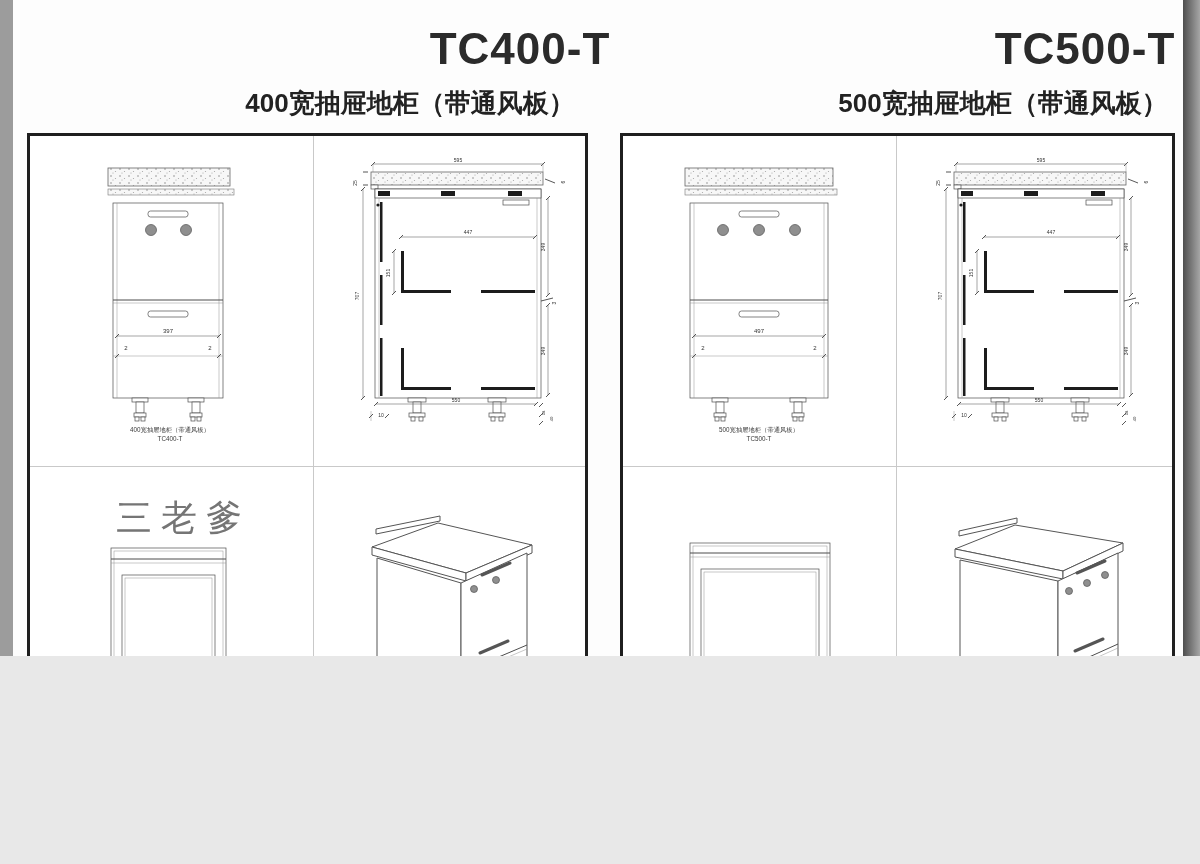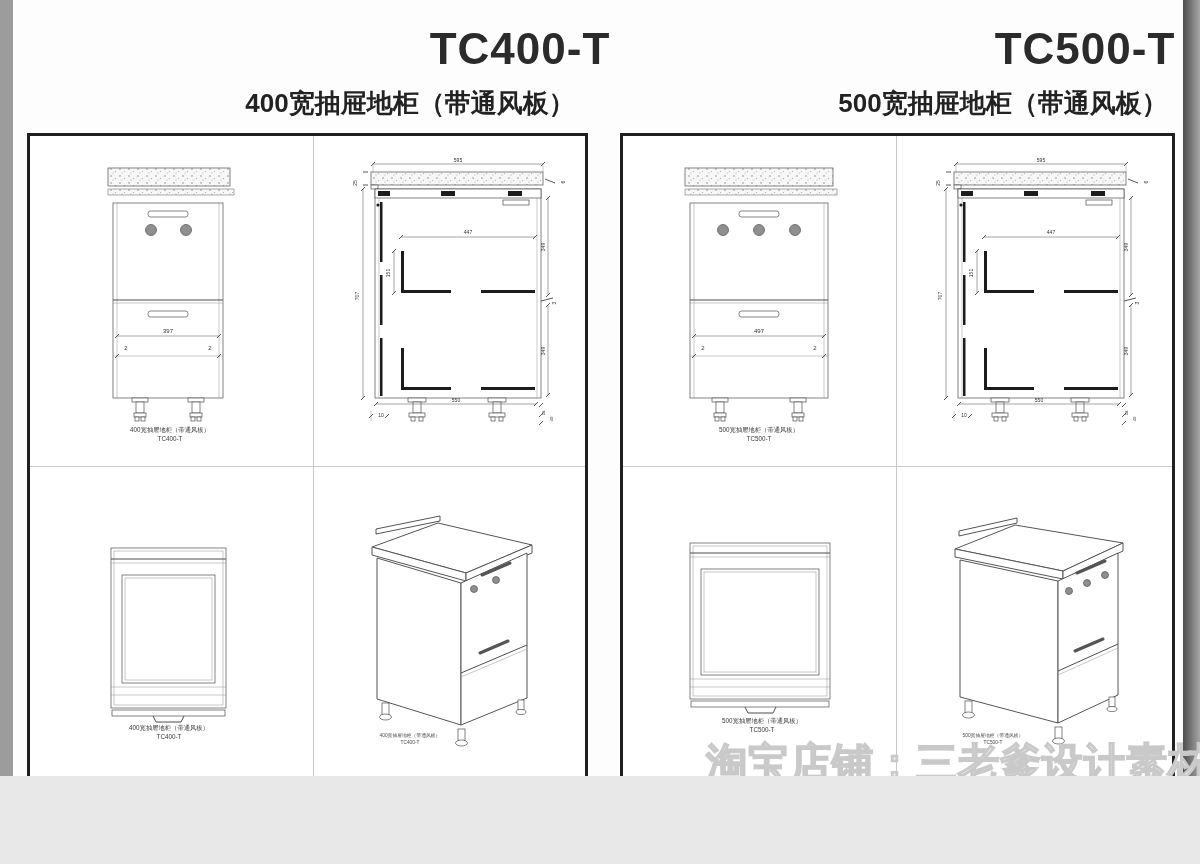--- a/index.html
+++ b/index.html
@@ -1,16 +1,16 @@
 <!DOCTYPE html>
 <html><head>
 <meta charset="utf-8">
 <style>
   html,body{margin:0;padding:0;background:#e8e8e8;}
-  .page{position:relative;width:1200px;height:776px;background:#fdfdfd;overflow:hidden;
+  .page{position:relative;width:1200px;height:656px;background:#fdfdfd;overflow:hidden;
         font-family:"Liberation Sans","DejaVu Sans",sans-serif;}
   .abs{position:absolute;}
   .edge-left{left:0;top:0;width:13px;height:817px;background:#9c9c9c;}
   .edge-right{left:1183px;top:0;width:17px;height:817px;background:linear-gradient(to right,#4e4e4e,#a6a6a6);}
   .edge-bottom{left:0;top:817px;width:1200px;height:47px;background:linear-gradient(to bottom,#3f3f3f 0%,#8a8a8a 45%,#979797 100%);}
   .title{font-size:44px;font-weight:bold;color:#2b2b2b;text-align:center;letter-spacing:1px;white-space:nowrap;}
   .subtitle{font-size:26px;font-weight:bold;color:#222;text-align:center;white-space:nowrap;}
   .panel{border:3px solid #1f1f1f;background:#ffffff;box-sizing:border-box;}
   .vdiv{width:1px;background:#c9c9c9;}
   .hdiv{height:1px;background:#c9c9c9;}
@@ -439,15 +439,16 @@
         <rect x="110" y="212" width="7" height="12" class="lw"></rect>
           <ellipse cx="113.5" cy="226" rx="6" ry="3" class="lw"></ellipse>
         <rect x="164" y="182" width="6" height="10" class="lw"></rect>
           <ellipse cx="167" cy="194" rx="5" ry="2.5" class="lw"></ellipse>
       </g>
     </g>
     <text x="48" y="222" class="cap3" text-anchor="middle">500宽抽屉地柜（带通风板）</text>
     <text x="48" y="229" class="cap3" text-anchor="middle">TC500-T</text>
   </svg>
 
+  <div class="abs wm-center" style="left:116px;top:494px;">三老爹</div>
   <div class="abs wm-bottom" style="left:706px;top:736px;">淘宝店铺：三老爹设计素材基地</div>
 
 </div>
 
 </body></html>

